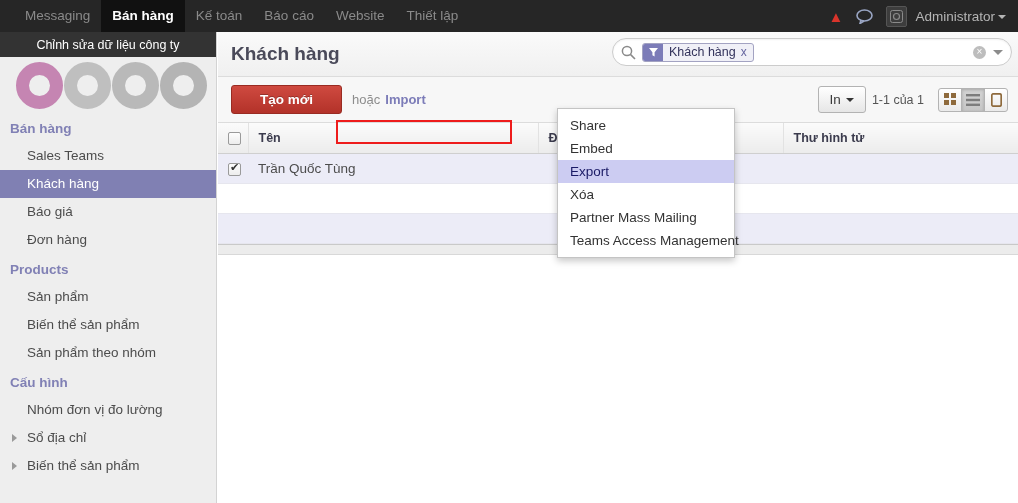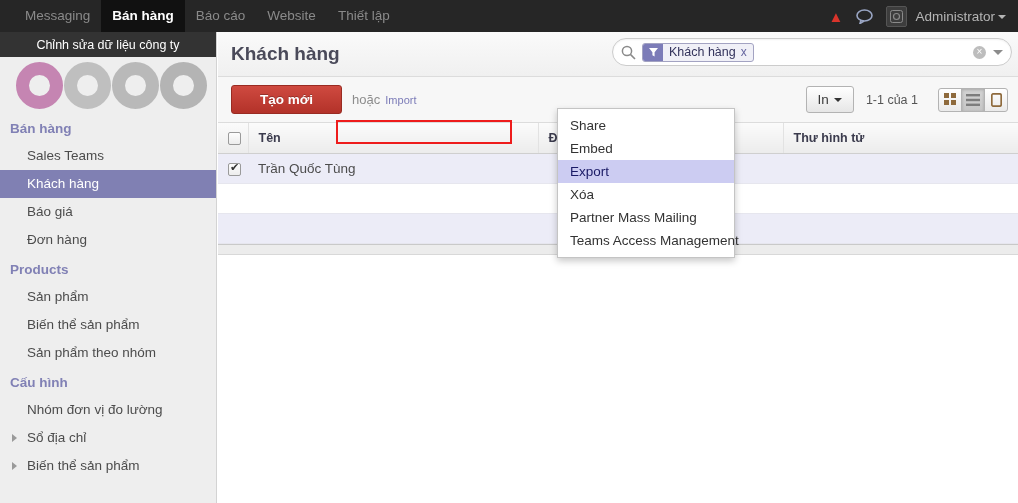--- a/index.html
+++ b/index.html
@@ -219,29 +219,29 @@
     color: #ffffff;
     font-weight: bold;
     font-size: 13.5px;
     padding: 6px 28px;
     cursor: pointer;
     text-shadow: 0 -1px 0 rgba(0,0,0,.25);
   }
   .or-text { color: #8d8d8d; font-size: 13px; margin-left: 10px; }
   .link-import {
     color: #7c7cb8;
-    font-weight: normal;
-    font-size: 11px;
+    font-weight: bold;
+    font-size: 13px;
     margin-left: 5px;
     cursor: pointer;
   }
   .cp-right {
     margin-left: auto;
     display: flex; align-items: center;
-    gap: 12px;
+    gap: 6px;
   }
   .btn-default {
     background: linear-gradient(to bottom, #ffffff, #e6e6e6);
     border: 1px solid #b3b3b3;
     border-radius: 3px;
     font-size: 13.5px;
     color: #3a3a3a;
     padding: 5px 11px;
     cursor: pointer;
     white-space: nowrap;
@@ -362,20 +362,23 @@
 </head>
 <body>
 
 <div class="topbar">
   <div class="topnav">
     <div class="topnav-item">
         <span>Messaging</span>
       </div>
     <div class="topnav-item active">
         <span>Bán hàng</span>
+      </div>
+    <div class="topnav-item">
+        <span>Kế toán</span>
       </div>
     <div class="topnav-item">
         <span>Báo cáo</span>
       </div>
     <div class="topnav-item">
         <span>Website</span>
       </div>
     <div class="topnav-item">
         <span>Thiết lập</span>
       </div>

